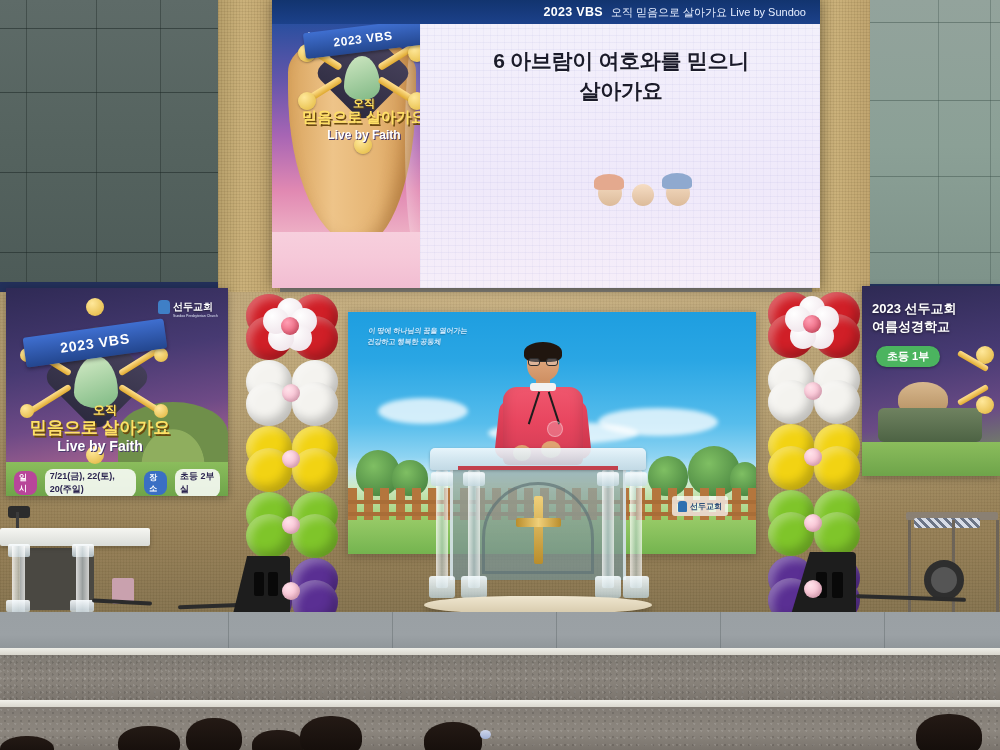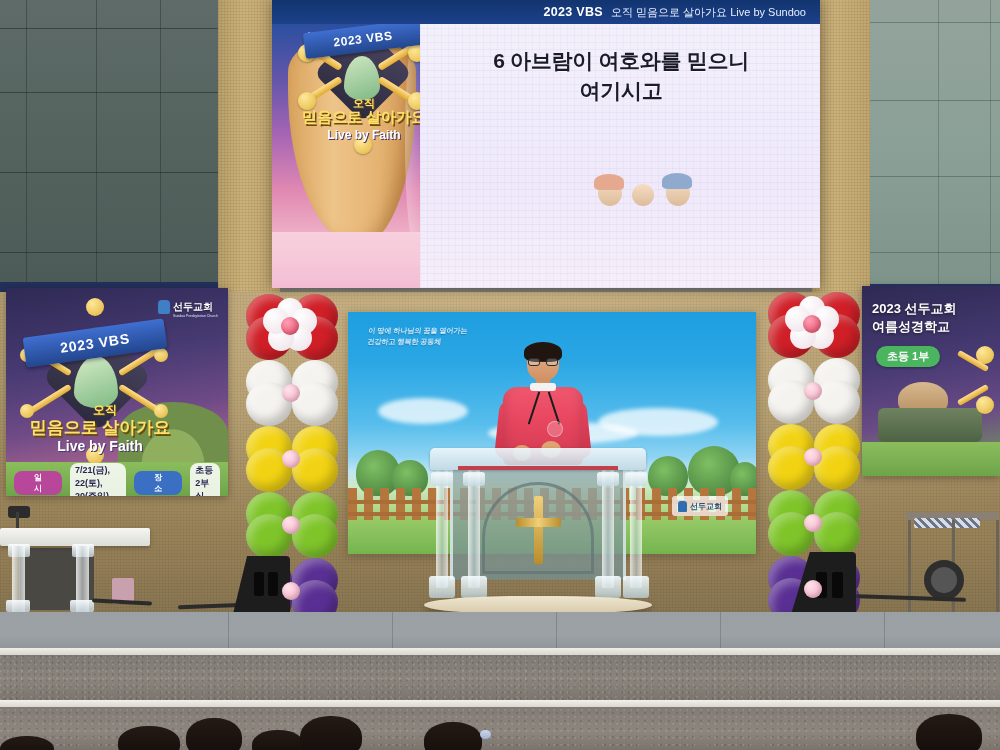--- a/index.html
+++ b/index.html
@@ -309,21 +309,21 @@
     position:absolute; right:0; bottom:30px; width:110px; height:64px;
     background: radial-gradient(ellipse at 50% 100%, #8fae5e 0 40%, #6f8f4a 41% 100%);
     border-radius:50% 50% 0 0;
   }
   .bl-grass{ position:absolute; left:0; bottom:0; width:100%; height:34px;
     background: linear-gradient(180deg,#8bbd5c,#6ea44a); }
   .bl-strip{
     position:absolute; left:0; bottom:2px; width:100%; height:22px;
     display:flex; align-items:center; gap:8px; padding:0 8px; font-size:9px;
   }
-  .pill{ background:#b8469a; color:#fff; border-radius:8px; padding:1px 20px; font-weight:bold; font-size:8px;}
+  .pill{ background:#b8469a; color:#fff; border-radius:8px; padding:1px 5px; font-weight:bold; font-size:8px;}
   .pill.blue{ background:#3a6fc4; }
   .strip-text{ color:#2b2450; font-weight:bold; font-size:9px; background:rgba(255,255,255,.85);
     padding:1px 5px; border-radius:8px;}
   .church-mark{
     position:absolute; right:10px; top:8px; display:flex; align-items:center; gap:3px;
   }
   .church-mark .m{ width:12px;height:14px;background:#3f7fc6;border-radius:4px 4px 2px 2px;}
   .church-mark .t{ color:#fff; font-size:10px; font-weight:bold; text-shadow:0 1px 2px rgba(0,0,0,.5);}
   .church-mark .s{ color:#dfe6f5; font-size:3.5px; display:block;}
 
@@ -531,21 +531,21 @@
       <div class="car-body">
         <div class="wheel l"></div>
         <div class="wheel r"></div>
       </div>
     </div>
 
     <div class="scallop"></div>
     <div class="verse-panel"></div>
     <div class="verse-text">
       <div>6 아브람이 여호와를 믿으니</div>
-      <div>여기시고</div>
+      <div>살아가요</div>
     </div>
 
     <div class="screen-head">
       <span class="vbs">2023 VBS</span>
       <span class="sub">오직 믿음으로 살아가요 Live by Sundoo</span>
     </div>
   </div>
 
   <div class="backdrop">
     <div class="bd-cloud" style="left:30px; top:86px; width:90px; height:26px;"></div>

